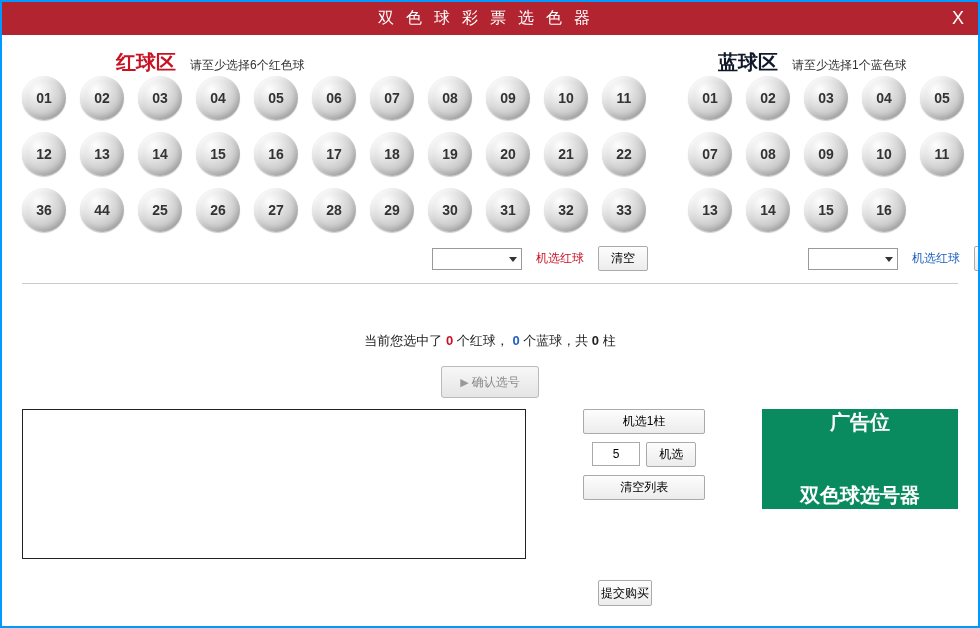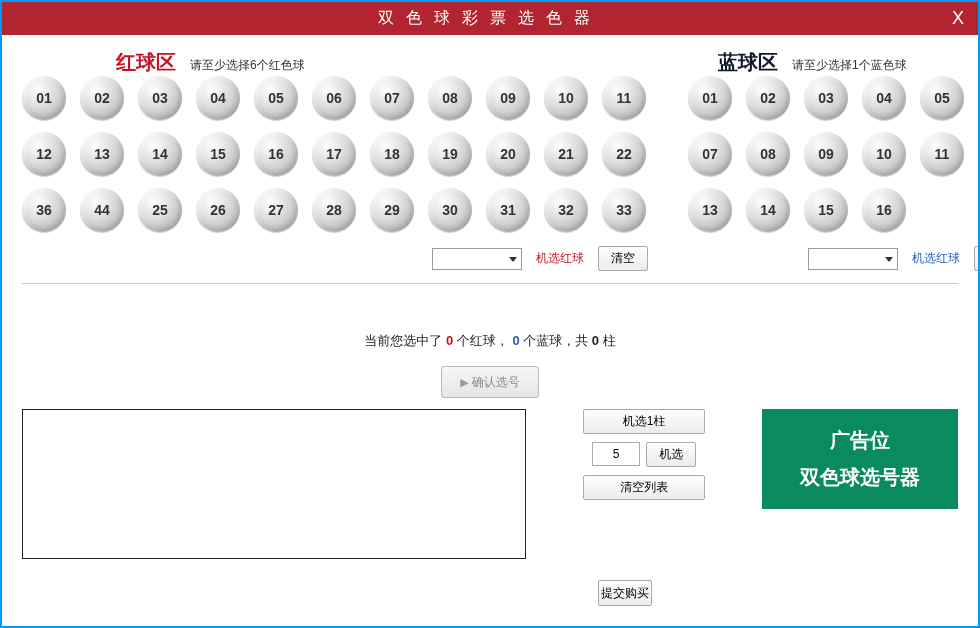--- a/index.html
+++ b/index.html
@@ -90,21 +90,21 @@
   .result-box {
     width: 540px; height: 150px; border: 1px solid #222; background: #fff;
   }
   .side-buttons { display: flex; flex-direction: column; gap: 8px; width: 130px; align-items: stretch; }
   .side-buttons .row { display: flex; gap: 6px; justify-content: center;}
   .qty-input {
     width: 48px; height: 24px; border: 1px solid #aaa; text-align: center; font-size: 12px;
   }
   .ad-box {
     width: 210px; height: 100px; background: #0a8a5f; color: #fff;
-    display: flex; flex-direction: column; align-items: center; justify-content: center;
+    display: flex; flex-direction: column; align-items: center; justify-content: space-between;
     gap: 10px; font-size: 20px; font-weight: bold;
   }
   .submit-row { margin-left: 596px; margin-top: 26px; }
 </style>
 </head>
 <body>
 
 <div class="titlebar">
   <span>双色球彩票选色器</span>
   <span class="close-x">X</span>

